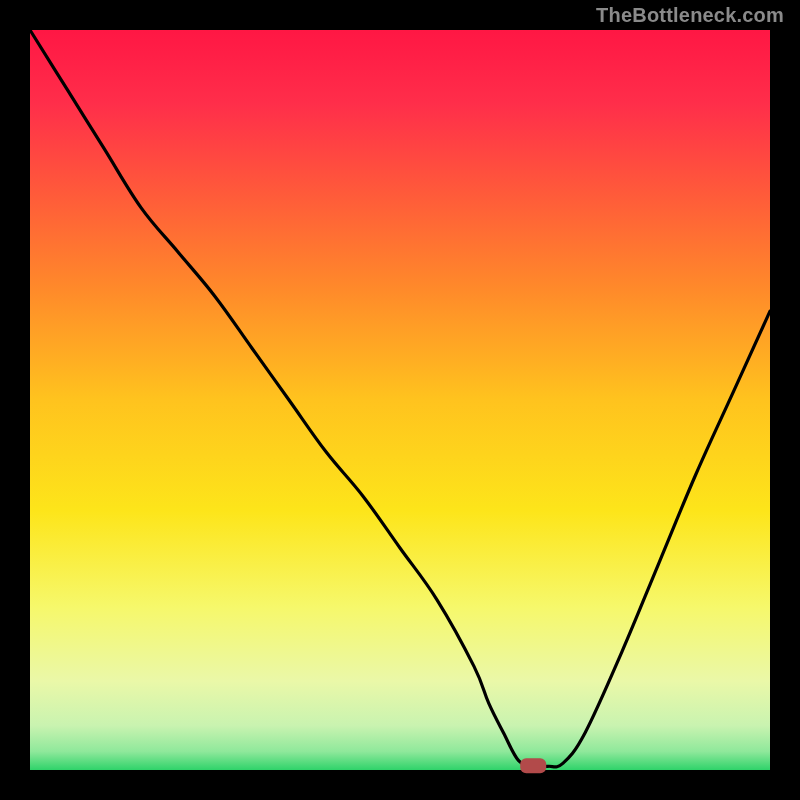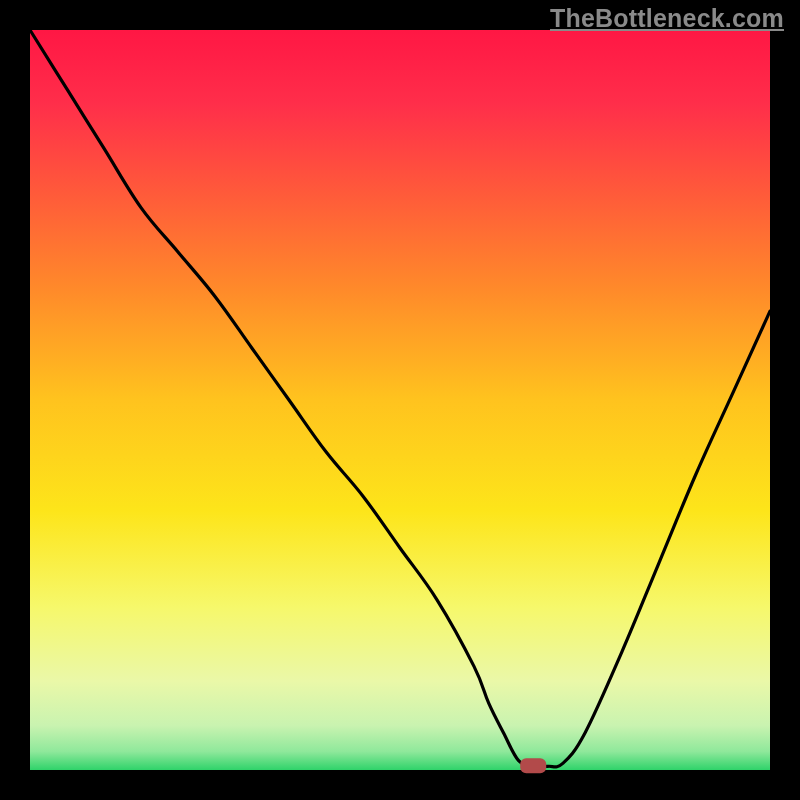--- a/index.html
+++ b/index.html
@@ -16,25 +16,24 @@
     top: 0;
     width: 800px;
     height: 800px;
     background: #000000;
   }
   .watermark {
     position: absolute;
     top: 4px;
     right: 16px;
     font-family: Arial, Helvetica, sans-serif;
-    font-size: 25px;
+    font-size: 20px;
     font-weight: 600;
     color: #8a8a8a;
     letter-spacing: 0.2px;
-    text-decoration: underline;
   }
   svg {
     position: absolute;
     left: 0;
     top: 0;
   }
 </style>
 </head>
 <body>
 <div class="frame">

